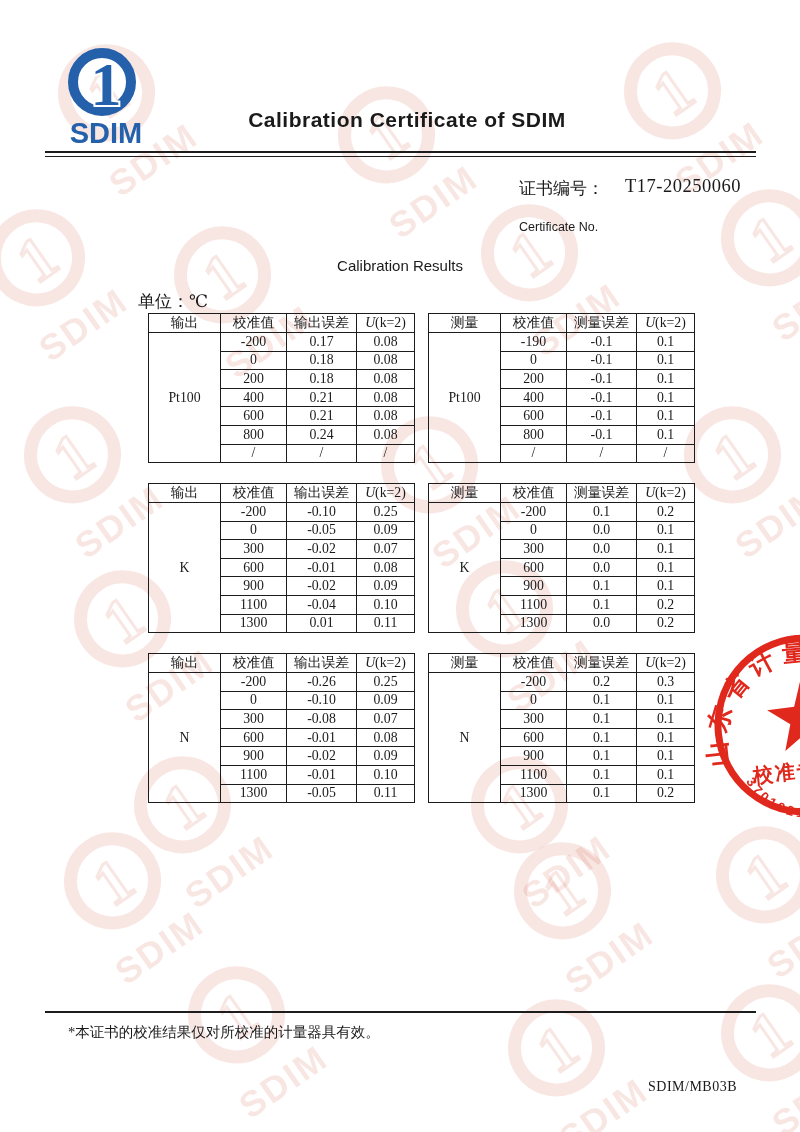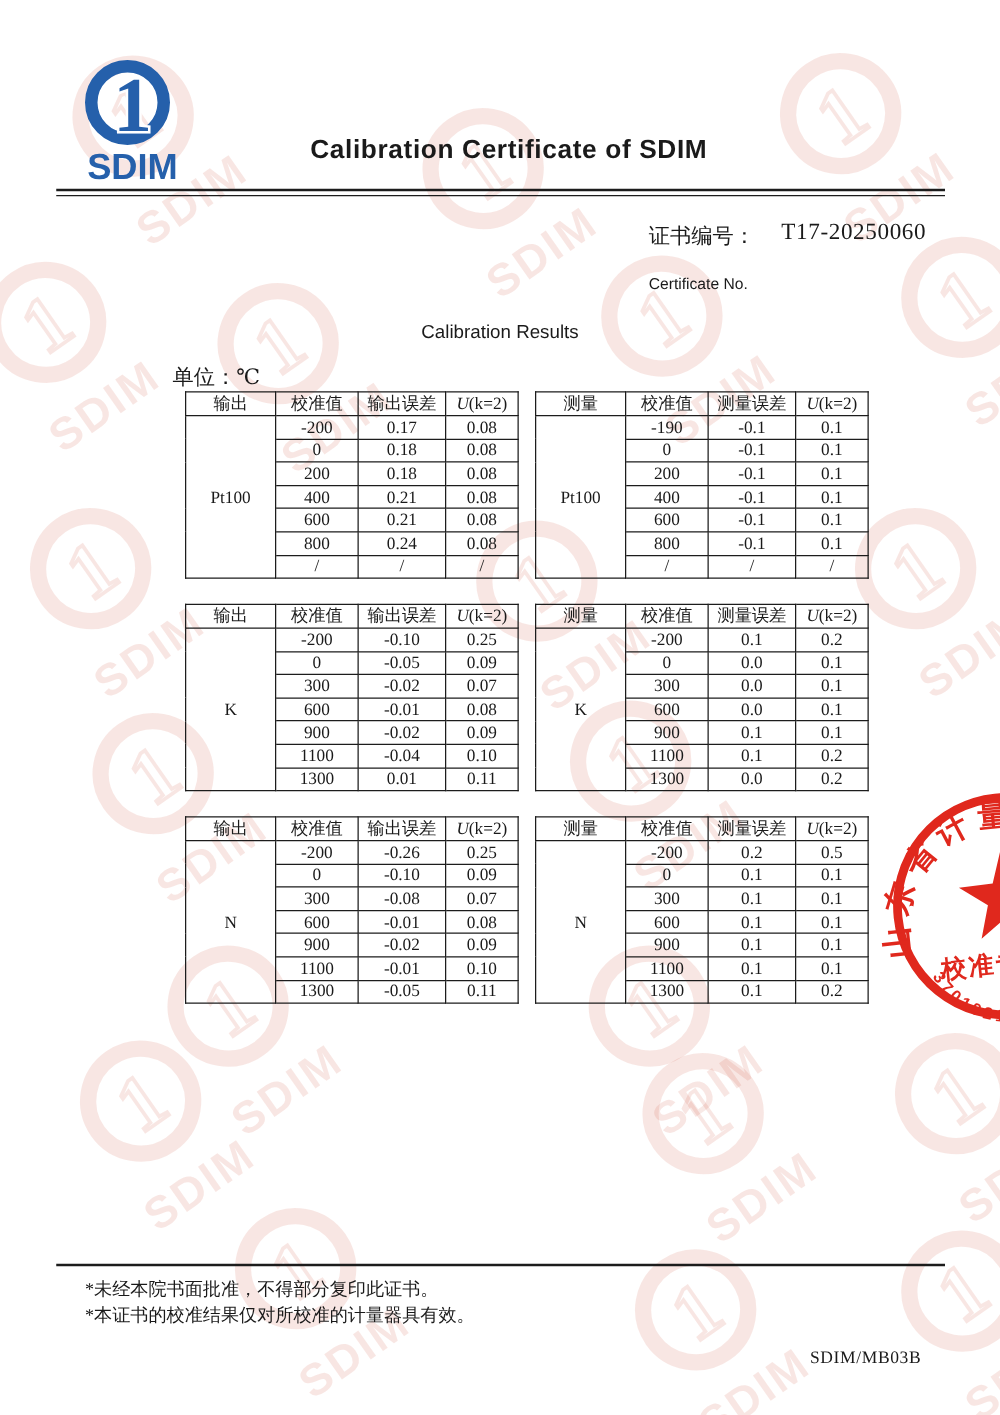--- a/index.html
+++ b/index.html
@@ -461,21 +461,21 @@
             <th>校准值</th>
             <th>测量误差</th>
             <th class="u"><i>U</i>(k=2)</th>
           </tr>
         </thead>
         <tbody>
           <tr>
             <td rowspan="7">N</td>
             <td>-200</td>
             <td>0.2</td>
-            <td>0.5</td>
+            <td>0.3</td>
           </tr>
           <tr>
             <td>0</td>
             <td>0.1</td>
             <td>0.1</td>
           </tr>
           <tr>
             <td>300</td>
             <td>0.1</td>
             <td>0.1</td>
@@ -515,18 +515,17 @@
       <text x="100" y="154" text-anchor="middle" font-family="Liberation Serif, serif" font-size="20" font-weight="bold" fill="#e0281d" letter-spacing="2">校准专用章</text>
       <path id="stamp-num-arc" d="M 36,148 A 70,70 0 0 0 168,148" fill="none"></path>
       <text font-family="Liberation Sans, sans-serif" font-size="13.5" font-weight="bold" fill="#e0281d" letter-spacing="3">
         <textPath href="#stamp-num-arc" startOffset="4">3701021</textPath>
       </text>
     </g>
   </svg>
 
   <div class="footer-rule"></div>
   <div class="notes">
-    <div>*未经本院书面批准，不得部分复印此证书。</div>
     <div>*本证书的校准结果仅对所校准的计量器具有效。</div>
   </div>
   <div class="doc-code">SDIM/MB03B</div>
 
 </div>
 
 </body></html>

